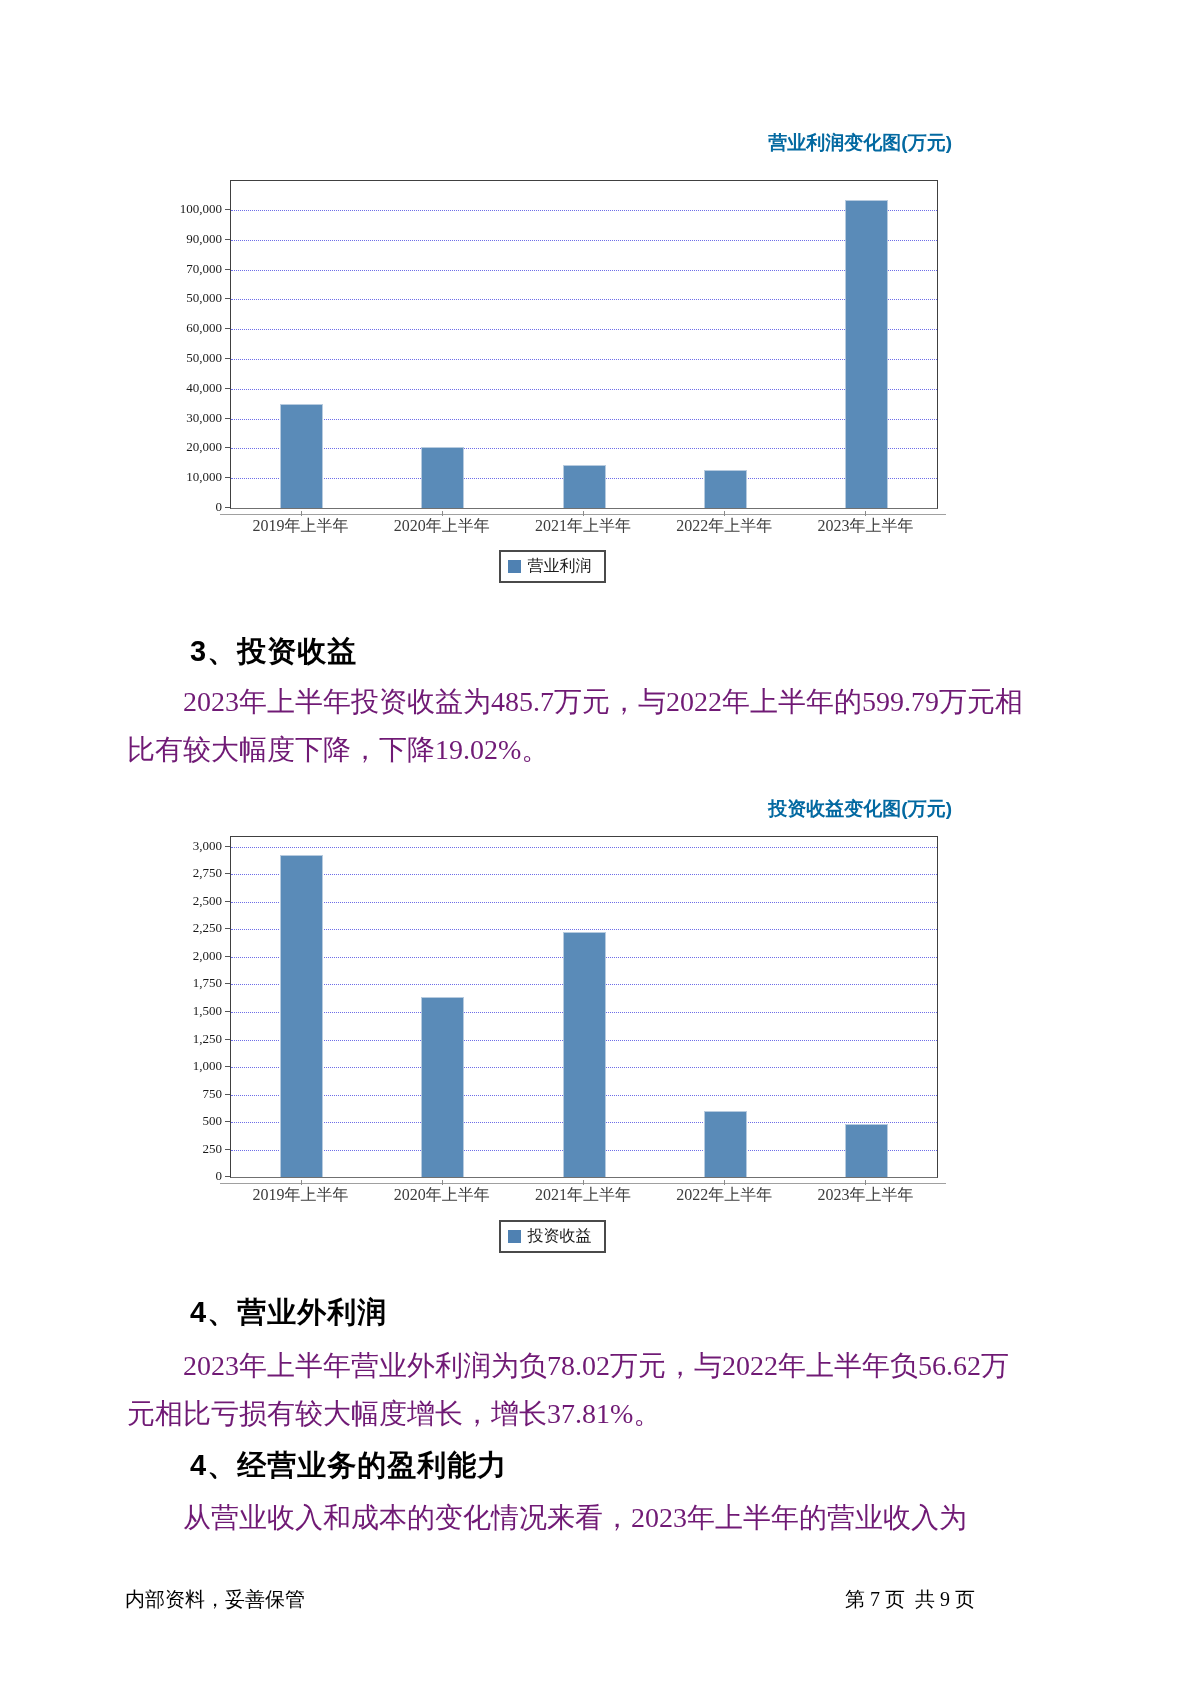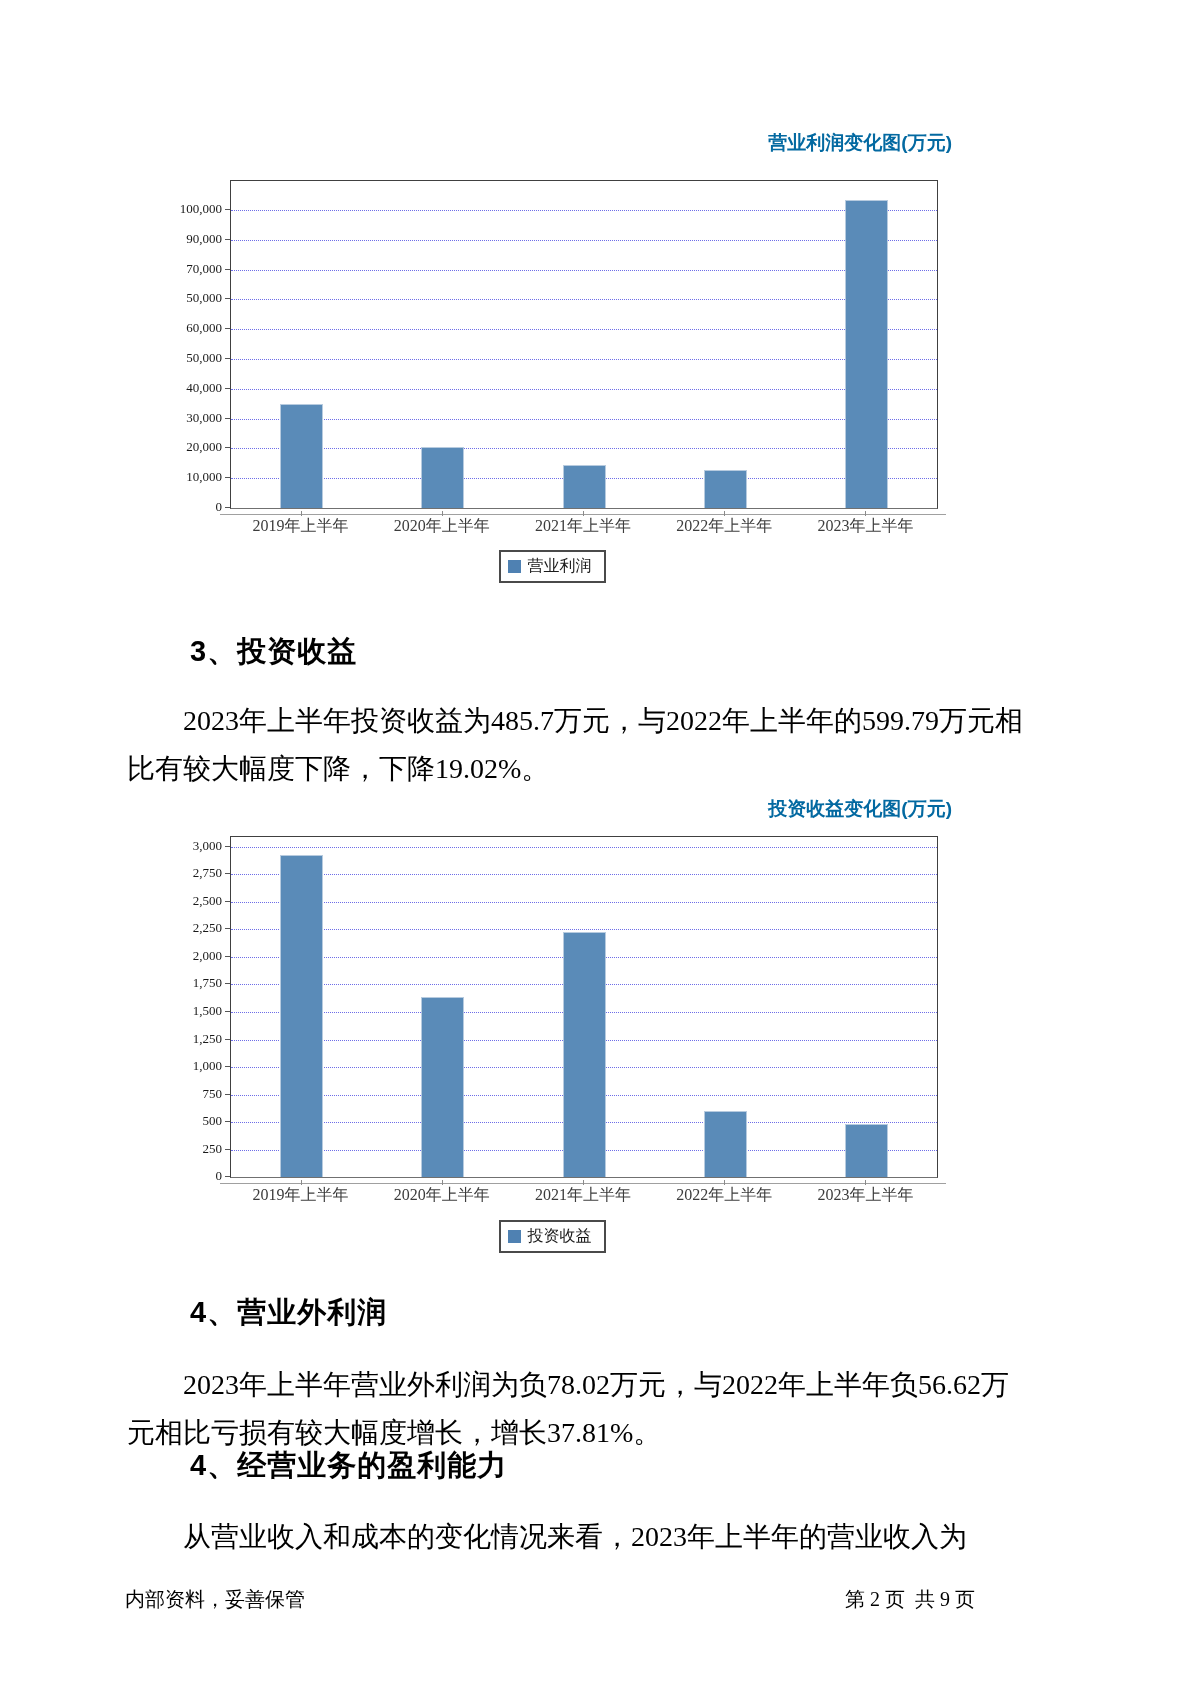--- a/index.html
+++ b/index.html
@@ -51,21 +51,21 @@
   .legend-swatch{width:13px;height:13px;display:inline-block;}
   .legend-label{font-size:16px;color:#1a1a1a;font-family:"Liberation Serif","DejaVu Serif",serif;}
   
   .sec-heading{
     position:absolute;left:190px;
     font-family:"Liberation Sans","DejaVu Sans",sans-serif;
     font-weight:bold;font-size:29px;letter-spacing:1px;color:#000;white-space:nowrap;
   }
   .body-line{
     position:absolute;left:127px;width:980px;
-    font-size:28px;line-height:36px;color:#000000;white-space:nowrap;margin-top:19px;
+    font-size:28px;line-height:36px;color:#701a75;white-space:nowrap;
   }
   .indent{text-indent:56px;}
   .footer-left{position:absolute;left:125px;top:1586px;font-size:20px;color:#000;white-space:pre;}
   .footer-right{position:absolute;right:216px;top:1586px;font-size:20px;color:#000;white-space:pre;}
 </style>
 </head>
 <body>
 
 <div class="page">
 
@@ -200,15 +200,15 @@
     </div>
 
   <div class="sec-heading" style="top:1293px">4、营业外利润</div>
   <div class="body-line indent" style="top:1348px">2023年上半年营业外利润为负78.02万元，与2022年上半年负56.62万</div>
   <div class="body-line" style="top:1396px">元相比亏损有较大幅度增长，增长37.81%。</div>
 
   <div class="sec-heading" style="top:1446px">4、经营业务的盈利能力</div>
   <div class="body-line indent" style="top:1500px">从营业收入和成本的变化情况来看，2023年上半年的营业收入为</div>
 
   <div class="footer-left">内部资料，妥善保管</div>
-  <div class="footer-right">第 2 页  共 9 页</div>
+  <div class="footer-right">第 7 页  共 9 页</div>
 
 </div>
 
 </body></html>

